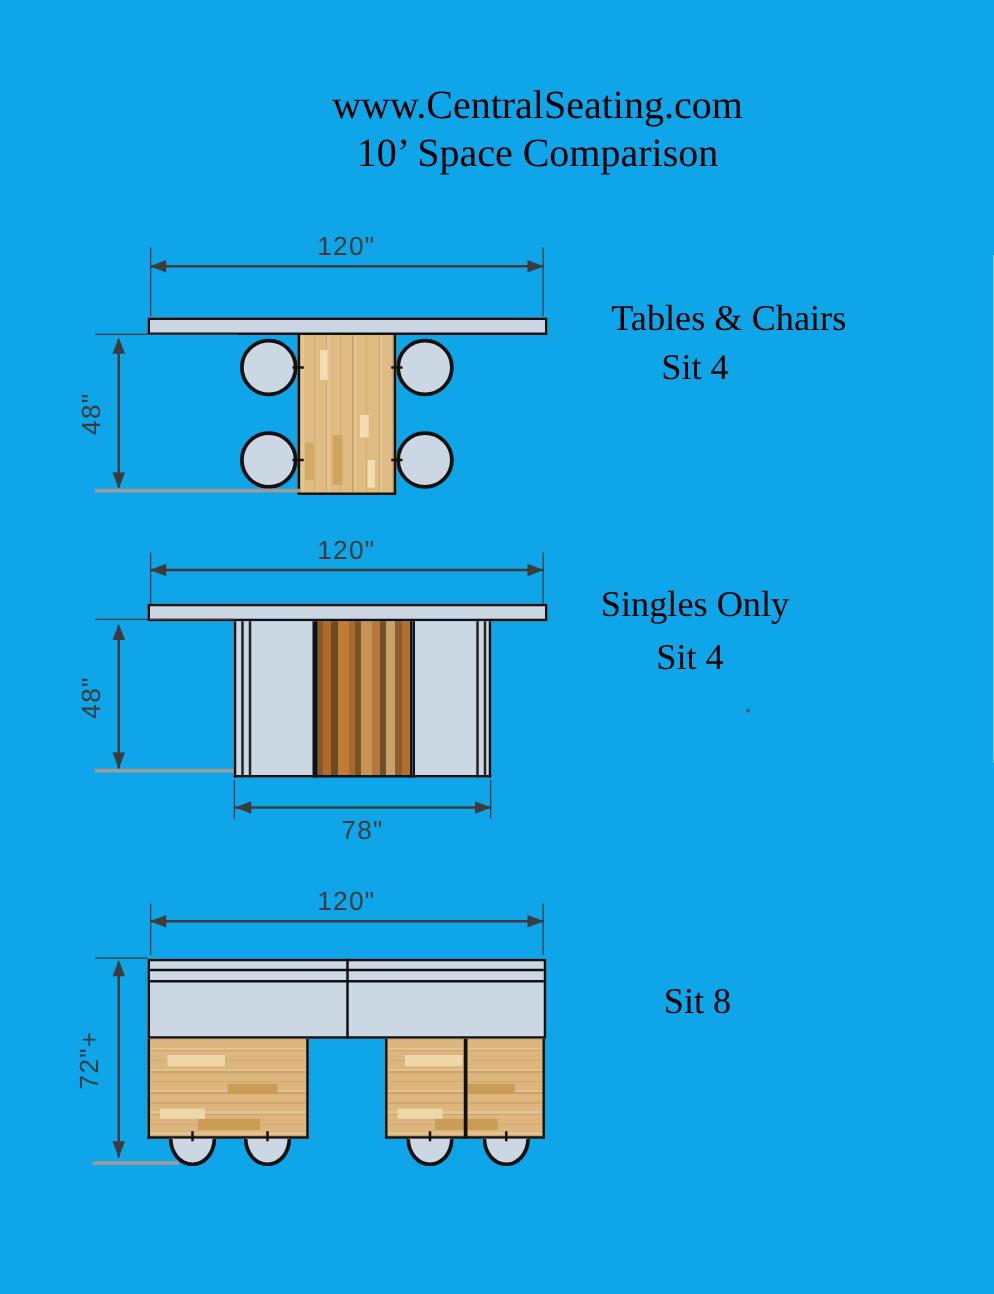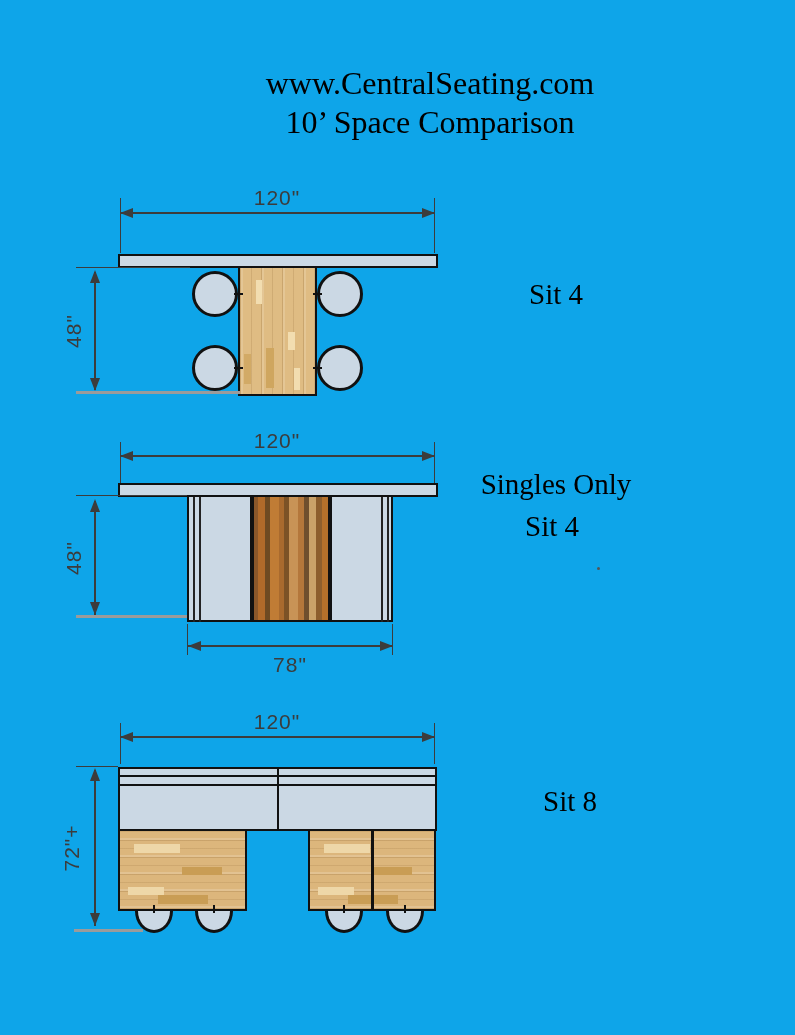--- a/index.html
+++ b/index.html
@@ -116,20 +116,21 @@
     <div class="abs tick" style="left:313px;top:293px;width:9px;height:2px"></div>
     <div class="abs tick" style="left:313px;top:367px;width:9px;height:2px"></div>
 
     <div class="abs hline" style="left:76px;top:267px;width:114px"></div>
     <div class="abs dimline-v" style="left:94px;top:272px;height:118px"></div>
     <div class="abs arr arr-u" style="left:90px;top:270px"></div>
     <div class="abs arr arr-d" style="left:90px;top:378px"></div>
     <div class="dim-label rot" style="left:34px;top:300px;width:80px;height:62px">48"</div>
     <div class="abs gray-line" style="left:76px;top:391px;width:164px;height:3px"></div>
 
+    <div class="sec-label" style="left:443px;top:238px;width:280px">Tables &amp; Chairs</div>
     <div class="sec-label" style="left:416px;top:277px;width:280px">Sit 4</div>
   </div>
 
   <div class="layer">
     <div class="dim-label" style="left:217px;top:429px;width:120px">120"</div>
     <div class="abs vline" style="left:120px;top:442px;height:41px"></div>
     <div class="abs vline" style="left:434px;top:442px;height:41px"></div>
     <div class="abs dimline-h" style="left:120px;top:455px;width:315px"></div>
     <div class="abs arr arr-l" style="left:120px;top:451px"></div>
     <div class="abs arr arr-r" style="left:422px;top:451px"></div>
@@ -192,16 +193,16 @@
     <div class="abs tick" style="left:343px;top:905px;width:2px;height:8px"></div>
     <div class="abs tick" style="left:404px;top:905px;width:2px;height:8px"></div>
 
     <div class="abs hline" style="left:76px;top:766px;width:42px"></div>
     <div class="abs dimline-v" style="left:94px;top:770px;height:156px"></div>
     <div class="abs arr arr-u" style="left:90px;top:768px"></div>
     <div class="abs arr arr-d" style="left:90px;top:913px"></div>
     <div class="dim-label rot" style="left:32px;top:817px;width:80px;height:62px">72"+</div>
     <div class="abs gray-line" style="left:74px;top:929px;width:69px;height:3px"></div>
 
-    <div class="sec-label" style="left:430px;top:784px;width:280px">Sit 8</div>
+    <div class="sec-label" style="left:418px;top:784px;width:280px">Sit 8</div>
   </div>
 
 </div>
 
 </body></html>

